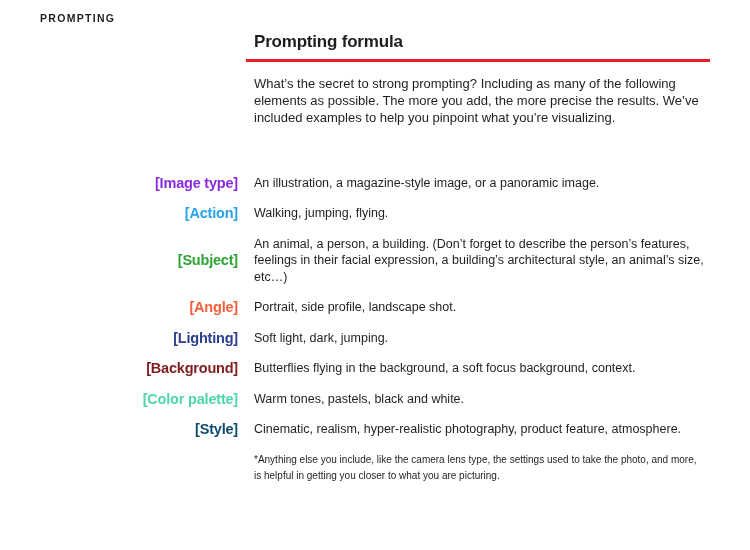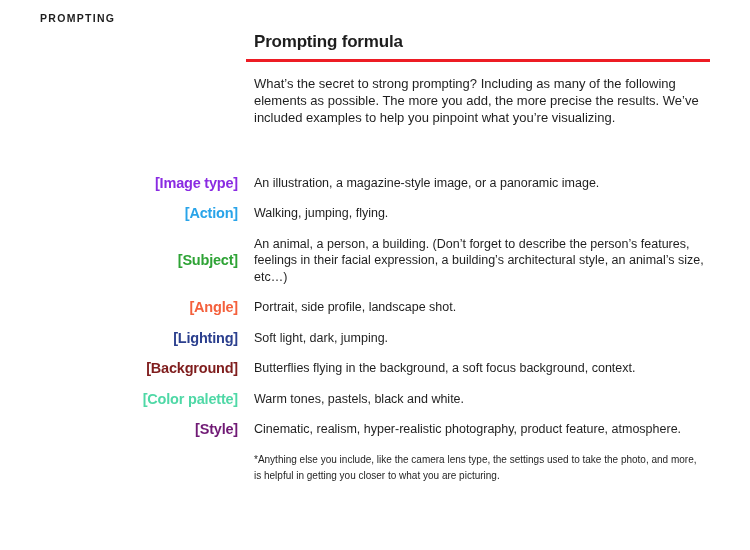--- a/index.html
+++ b/index.html
@@ -133,21 +133,21 @@
       <div class="label-col formula-label" style="color: #7f1d1d;">[Background]</div>
       <div class="content-col formula-desc">Butterflies flying in the background, a soft focus background, context.</div>
     </div>
 
     <div class="row formula-row">
       <div class="label-col formula-label" style="color: rgb(79, 216, 166);">[Color palette]</div>
       <div class="content-col formula-desc">Warm tones, pastels, black and white.</div>
     </div>
 
     <div class="row formula-row">
-      <div class="label-col formula-label" style="color: #701a75;">[Style]</div>
+      <div class="label-col formula-label" style="color: #0c4a6e;">[Style]</div>
       <div class="content-col formula-desc">Cinematic, realism, hyper-realistic photography, product feature, atmosphere.</div>
     </div>
 
   </div>
 
   <div class="row">
     <div class="label-col"></div>
     <div class="content-col">
       <p class="footnote">*Anything else you include, like the camera lens type, the settings used to take the photo, and more, is helpful in getting you closer to what you are picturing.</p>
     </div>

